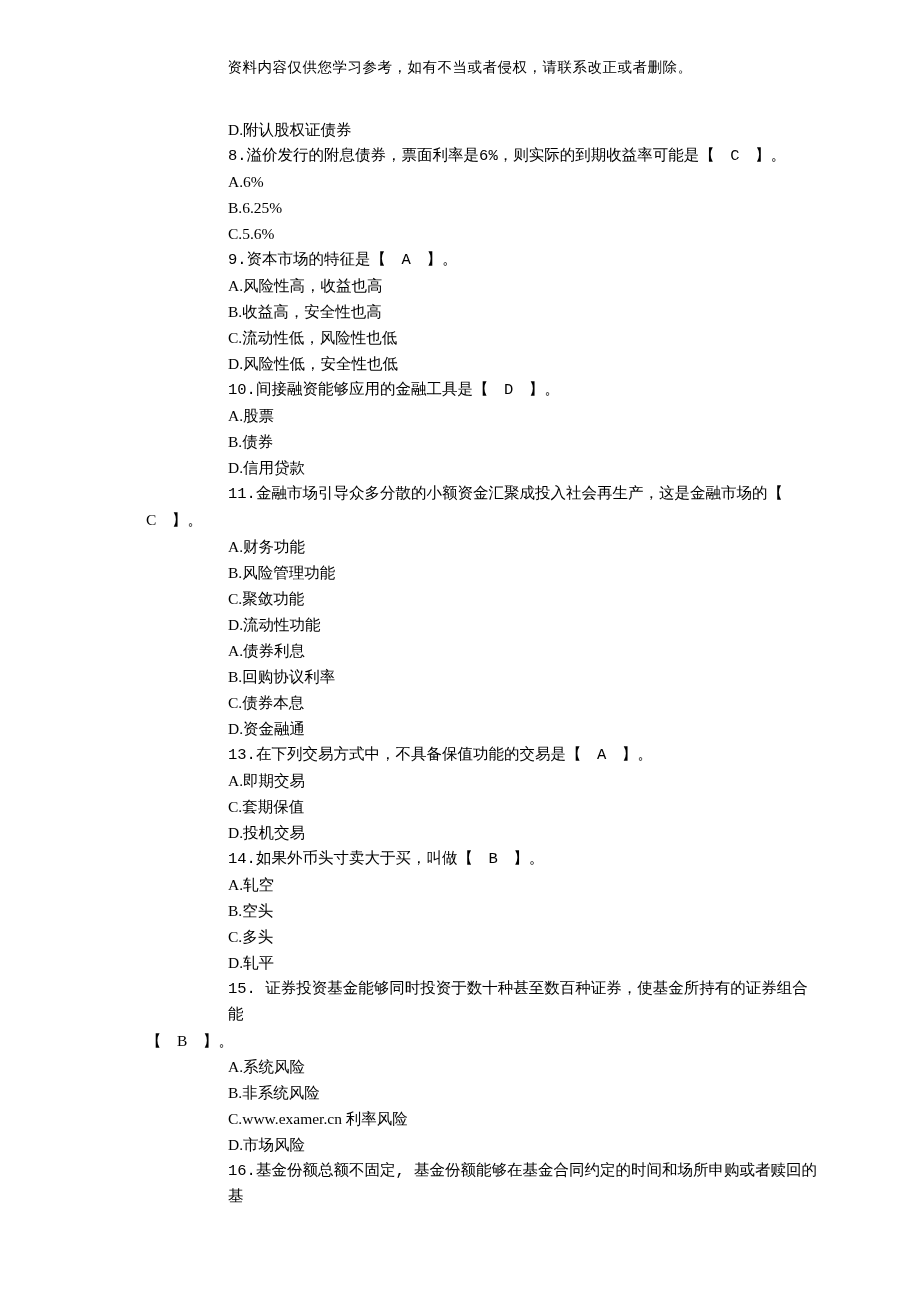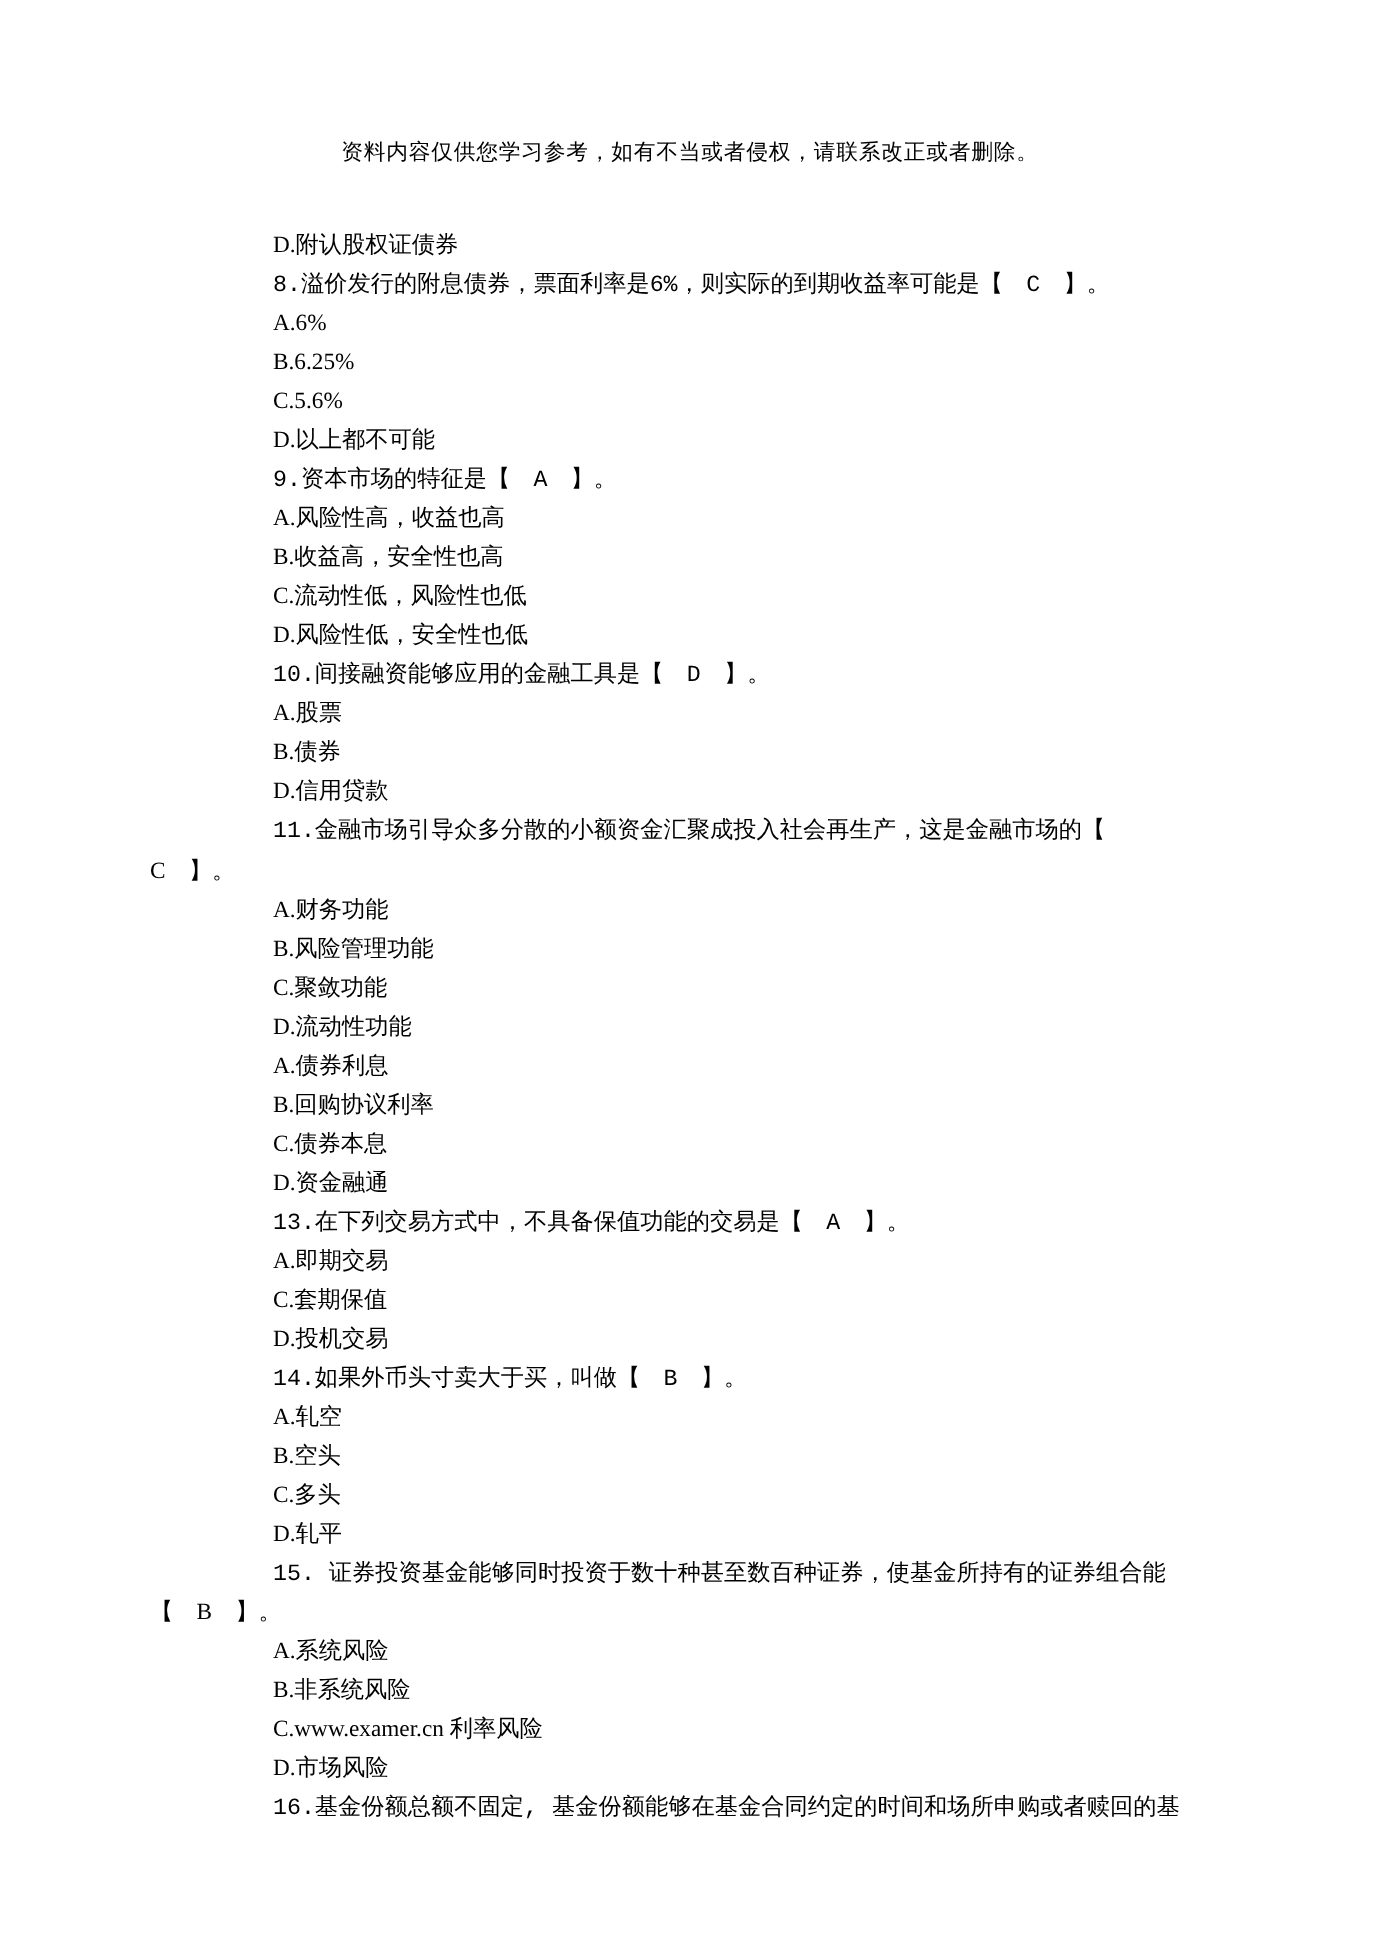--- a/index.html
+++ b/index.html
@@ -9,46 +9,46 @@
     font-family: "SimSun", "宋体", serif;
     font-size: 16px;
     color: #000;
     width: 920px;
     height: 1302px;
     overflow: hidden;
     position: relative;
   }
   .header {
     text-align: center;
-    padding-top: 92px;
+    padding-top: 58px;
     font-size: 14.5px;
     letter-spacing: 0.5px;
   }
   .content {
     padding: 40px 100px 0 100px;
     line-height: 1.68;
     font-size: 15.5px;
+    margin-left: 46px;
   }
   .option { padding-left: 82px; }
   .question { padding-left: 82px; font-family: Liberation Mono, monospace; }
   .wrap-cont { padding-left: 0; }
   .block { margin: 0; }
 </style>
 </head>
 <body>
 
 <div class="header">资料内容仅供您学习参考，如有不当或者侵权，请联系改正或者删除。</div>
 
 <div class="content" id="content">
     <div class="block option">D.附认股权证债券</div>
     <div class="block question">8.溢价发行的附息债券，票面利率是6%，则实际的到期收益率可能是【　C　】。</div>
     <div class="block option">A.6%</div>
     <div class="block option">B.6.25%</div>
     <div class="block option">C.5.6%</div>
-    <div class="block option">D.以上都不可能</div>
     <div class="block question">9.资本市场的特征是【　A　】。</div>
     <div class="block option">A.风险性高，收益也高</div>
     <div class="block option">B.收益高，安全性也高</div>
     <div class="block option">C.流动性低，风险性也低</div>
     <div class="block option">D.风险性低，安全性也低</div>
     <div class="block question">10.间接融资能够应用的金融工具是【　D　】。</div>
     <div class="block option">A.股票</div>
     <div class="block option">B.债券</div>
     <div class="block option">D.信用贷款</div>
     <div class="block question">11.金融市场引导众多分散的小额资金汇聚成投入社会再生产，这是金融市场的【</div>

